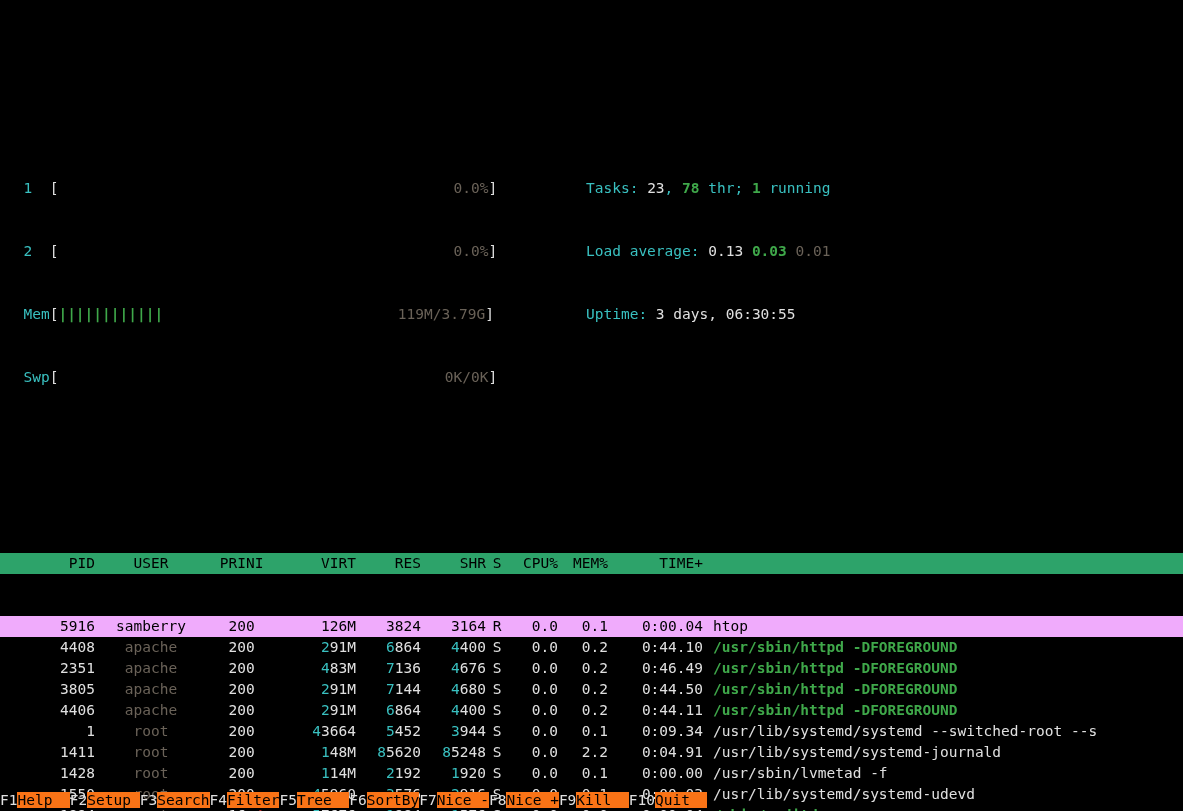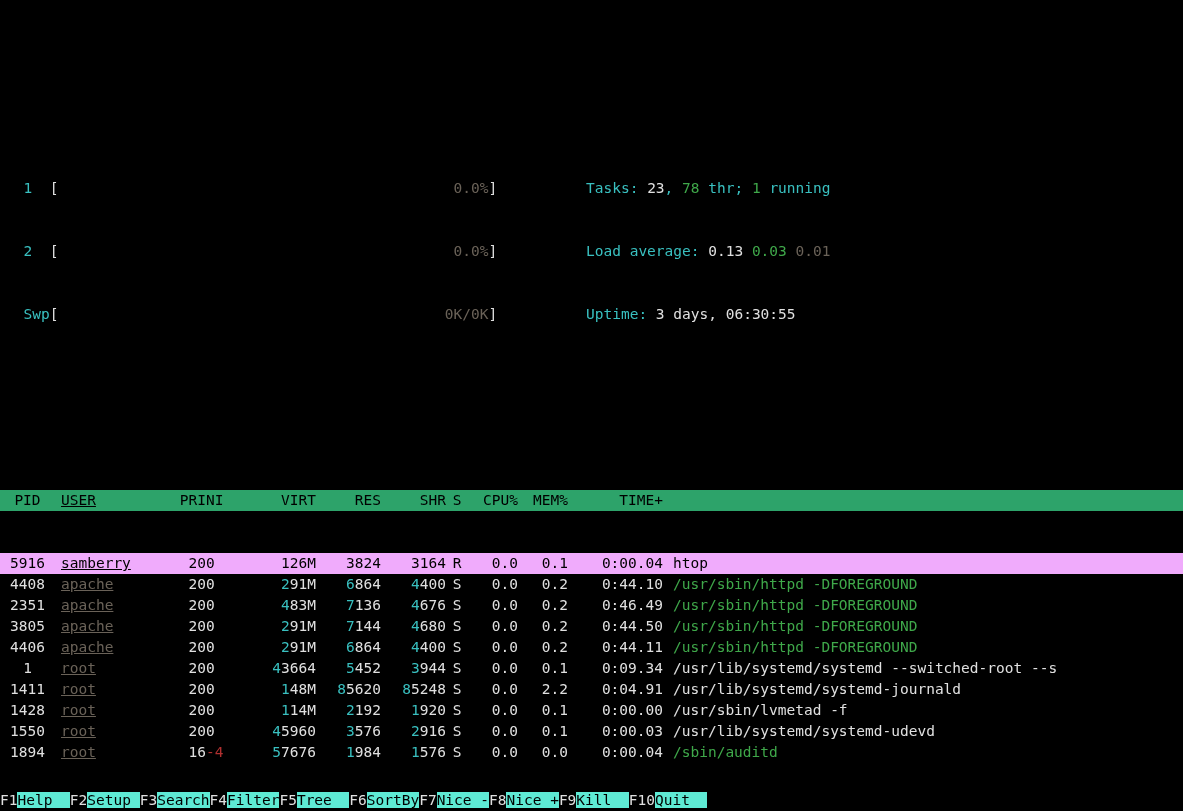--- a/index.html
+++ b/index.html
@@ -11,30 +11,30 @@
     line-height: 21px;
     color: #ccc;
     width: 1183px;
     height: 811px;
     overflow: hidden;
     white-space: pre;
   }
   .cyan { color: #39c0c0; }
   .dim  { color: #6a6258; }
   .white{ color: #e0e0e0; }
-  .green{ color: #3fa84a; }
+  .green{ color: #3fa84a; font-weight: bold; }
   .red  { color: #b03030; }
   .hdr-row { background: #2da36a; color: #000; }
   .sel-row { background: #f0abfc; color: #000; }
   .fn-key  { color: #e0e0e0; }
-  .fn-lbl  { background: #5eead4; color: #000; }
+  .fn-lbl  { background: #f97316; color: #000; }
   
   .row { display: flex; }
-  .c-pid  { width: 55px;  text-align: center; }
-  .c-user { width: 100px; padding-left: 6px; text-align: left; text-decoration: underline; }
+  .c-pid  { width: 55px;  text-align: right; padding-left: 40px; }
+  .c-user { width: 100px; padding-left: 6px; text-align: center; }
   .c-pri  { width: 45px;  text-align: right; }
   .c-ni   { width: 45px;  text-align: left; }
   .c-virt { width: 65px;  text-align: right; }
   .c-res  { width: 65px;  text-align: right; }
   .c-shr  { width: 65px;  text-align: right; }
   .c-s    { width: 22px;  text-align: center; }
   .c-cpu  { width: 50px;  text-align: right; }
   .c-mem  { width: 50px;  text-align: right; }
   .c-time { width: 95px;  text-align: right; }
   .c-cmd  { flex: 1;      padding-left: 10px; text-align: left; overflow: hidden; }
@@ -47,20 +47,21 @@
 </head>
 <body>
 
 
 
 <div class="top">
   <div class="topline">
     <div class="left-meter">
       <div><span class="cyan">  <span>1</span>  </span><span class="white">[</span><span class="green"></span><span class="dim" style="display:inline-block;width:430px;text-align:right">0.0%</span><span class="white">]</span></div>
       <div><span class="cyan">  <span>2</span>  </span><span class="white">[</span><span class="green"></span><span class="dim" style="display:inline-block;width:430px;text-align:right">0.0%</span><span class="white">]</span></div>
+      <div><span class="cyan">  <span>Mem</span></span><span class="white">[</span><span class="green">||||||||||||</span><span class="dim" style="display:inline-block;width:322px;text-align:right">119M/3.79G</span><span class="white">]</span></div>
       <div><span class="cyan">  <span>Swp</span></span><span class="white">[</span><span class="green"></span><span class="dim" style="display:inline-block;width:430px;text-align:right">0K/0K</span><span class="white">]</span></div>
     </div>
     <div class="right-stats">
       <div><span class="cyan">Tasks:</span> <span class="white">23</span><span class="cyan">,</span> <span class="green">78</span> <span class="cyan">thr;</span> <span class="green">1</span> <span class="cyan">running</span></div>
       <div><span class="cyan">Load average:</span> <span class="white">0.13</span> <span class="green">0.03</span> <span class="dim">0.01</span></div>
       <div><span class="cyan">Uptime:</span> <span class="white">3 days,</span> <span class="white">06:30:55</span></div>
     </div>
   </div>
 </div>
 

